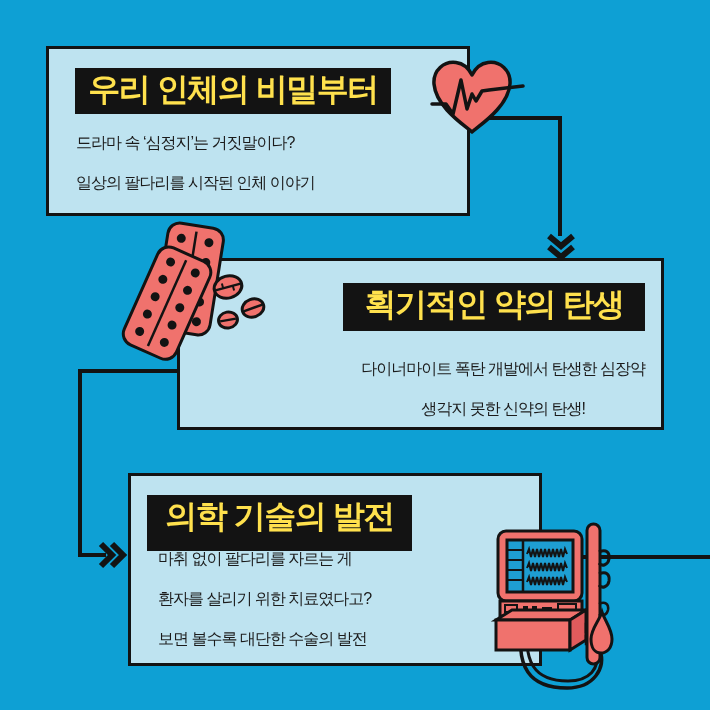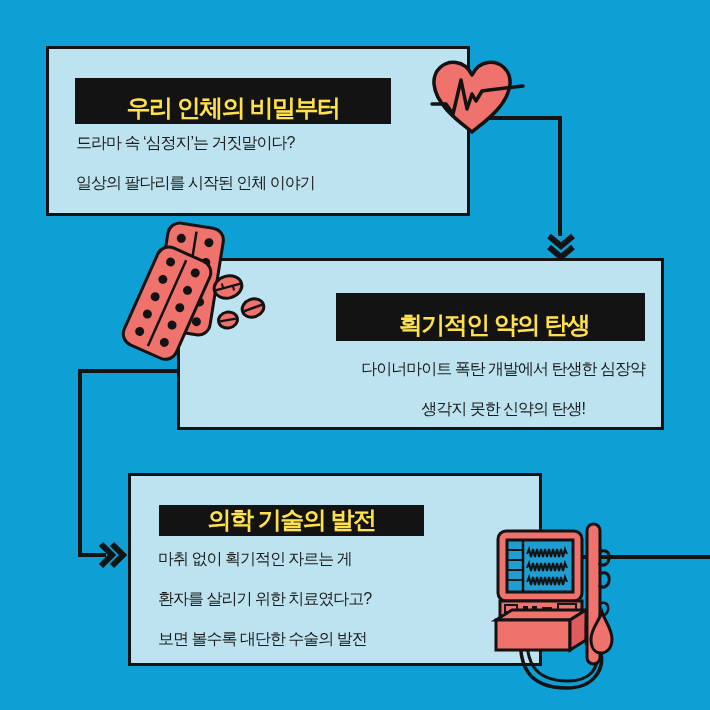--- a/index.html
+++ b/index.html
@@ -3,25 +3,25 @@
 <meta charset="utf-8">
 <style>
   html,body{margin:0;padding:0;width:710px;height:710px;overflow:hidden;}
   body{background:#0EA0D4;font-family:"Liberation Sans",sans-serif;}
   .canvas{position:relative;width:710px;height:710px;background:#0EA0D4;}
   .card{position:absolute;background:#BEE3F0;border:3px solid #131313;box-sizing:border-box;}
   .card1{left:46px;top:46px;width:424px;height:170px;}
   .card2{left:177px;top:258px;width:487px;height:172px;}
   .card3{left:128px;top:473px;width:414px;height:193px;}
   .title-box{position:absolute;background:#131313;color:#FFE14D;font-weight:bold;
-             display:flex;align-items:flex-end;justify-content:center;
-             font-size:24px;letter-spacing:-1.5px;white-space:nowrap;margin-top:10px;}
+             display:flex;align-items:flex-start;justify-content:center;
+             font-size:32px;letter-spacing:-1.5px;white-space:nowrap;}
   .t1{left:26px;top:19px;width:316px;height:46px;}
-  .t2{right:16px;top:22px;width:302px;height:48px;padding-left:7px;}
-  .t3{left:28px;top:19px;width:265px;height:31px;}
+  .t2{right:16px;top:22px;width:302px;height:48px;}
+  .t3{left:16px;top:19px;width:265px;height:56px;}
   .body-text{position:absolute;font-size:16px;line-height:40px;color:#1b1b1b;
              letter-spacing:-1px;white-space:nowrap;}
   .b1{left:27px;top:74px;}
   .b2{right:16px;top:88px;text-align:center;}
   .b3{left:27px;top:63px;}
   .body-text p{margin:0;}
   .conn{position:absolute;background:#131313;}
   .abs{position:absolute;}
   svg{overflow:visible;display:block;}
 </style>
@@ -55,21 +55,21 @@
       <p>다이너마이트 폭탄 개발에서 탄생한 심장약</p>
       <p>생각지 못한 신약의 탄생!</p>
     </div>
   </section>
 
   <section class="card card3">
     <div class="title-box t3">
       <span>의학 기술의 발전</span>
     </div>
     <div class="body-text b3">
-      <p>마취 없이 획기적인 자르는 게</p>
+      <p>마취 없이 팔다리를 자르는 게</p>
       <p>환자를 살리기 위한 치료였다고?</p>
       <p>보면 볼수록 대단한 수술의 발전</p>
     </div>
   </section>
 
   <svg class="abs" style="left:545px;top:233px;" width="32" height="28" viewBox="0 0 32 28">
     <polyline points="4,3 16,13 28,3" fill="none" stroke="#131313" stroke-width="6"></polyline>
     <polyline points="4,14 16,24 28,14" fill="none" stroke="#131313" stroke-width="6"></polyline>
   </svg>
   <svg class="abs" style="left:98px;top:540px;" width="30" height="30" viewBox="0 0 30 30">

